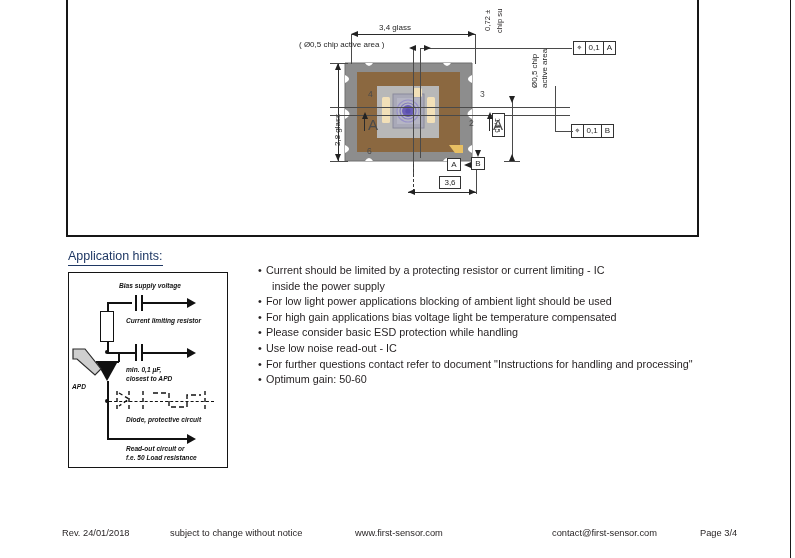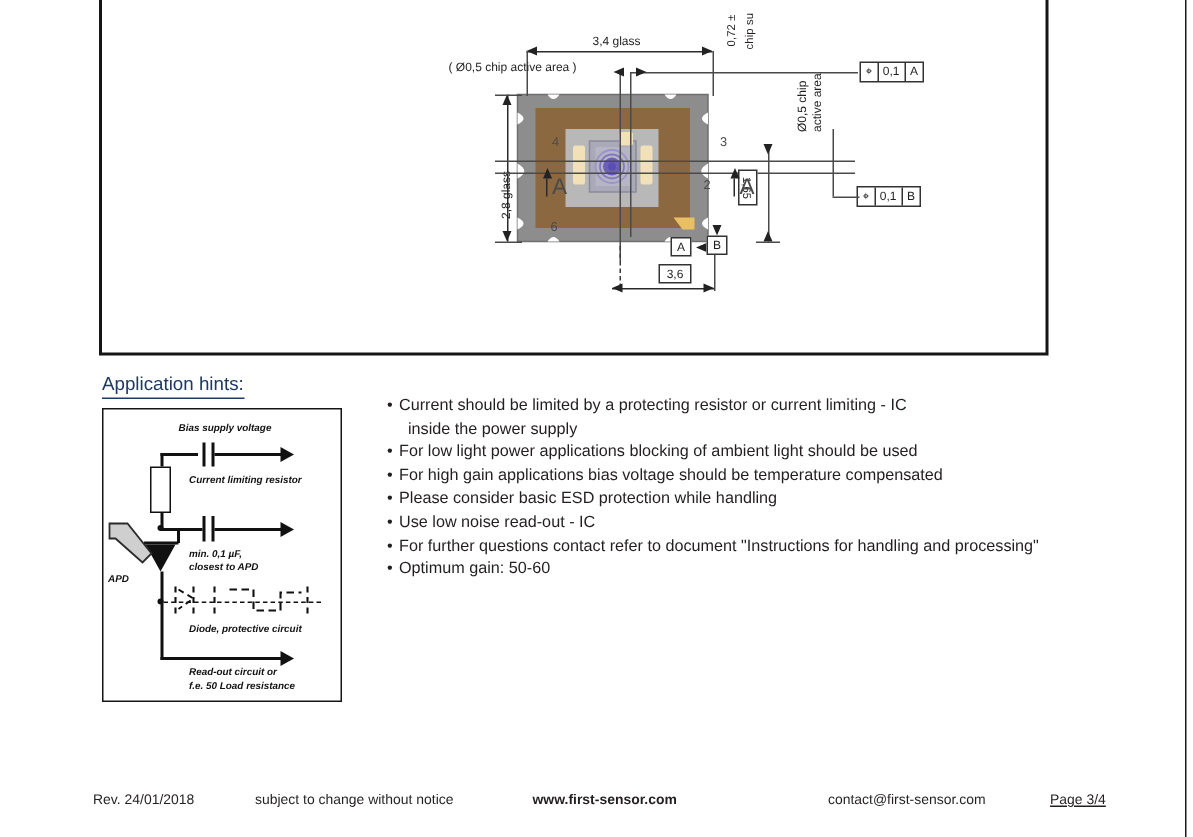--- a/index.html
+++ b/index.html
@@ -185,21 +185,21 @@
 
   
   #footer {
     position: absolute;
     left: 0; top: 528px;
     width: 795px;
     font-size: 9.3px;
     color: #231f20;
   }
   #footer .cell { position: absolute; white-space: nowrap; }
-  #footer .bold { font-weight: bold; }
+  #footer .bold { font-weight: normal; }
 </style>
 </head>
 <body>
 
 <div id="page-right-rule"></div>
 
 <div id="drawing-panel">
   <div class="inner">
 
     <div class="cut-note" style="left:415px; top:55px;">0,72 ±</div>
@@ -237,21 +237,21 @@
       <circle cx="67" cy="50" r="8" fill="none" stroke="#8179c0" stroke-width="1.2"></circle>
       <circle cx="67" cy="50" r="6" fill="#6b5fb8"></circle>
       <circle cx="67" cy="50" r="2.6" fill="#5a4fae"></circle>
 
       <path d="M108,84 h14 v8 h-8 Z" fill="#e8bf62"></path>
     </svg>
 
     <div class="ln h" style="left:283px; top:58px; width:124px;"></div>
     <div class="arrow-lt" style="left:283px; top:55px;"></div>
     <div class="arrow-rt" style="left:400px; top:55px;"></div>
-    <div class="dim-txt" style="left:327px; top:47px;">3,4 glass</div>
+    <div class="dim-txt" style="left:311px; top:47px;">3,4 glass</div>
     <div class="ln v thin" style="left:283px; top:58px; height:30px;"></div>
     <div class="ln v thin" style="left:407px; top:58px; height:30px;"></div>
 
     <div class="ln v" style="left:270px; top:87px; width:1px; height:98px;"></div>
     <div class="arrow-up" style="left:267px; top:87px;"></div>
     <div class="arrow-dn" style="left:267px; top:178px;"></div>
     <div class="dim-txt rot" style="left:265px; top:170px;">2,8 glass</div>
     <div class="ln h thin" style="left:262px; top:87px; width:18px;"></div>
     <div class="ln h thin" style="left:262px; top:185px; width:18px;"></div>
 
@@ -380,21 +380,21 @@
     <span class="dot">•</span>
     <span class="btxt">Current should be limited by a protecting resistor or current limiting - IC
   inside the power supply</span>
   </div>
   <div class="bullet-row">
     <span class="dot">•</span>
     <span class="btxt">For low light power applications blocking of ambient light should be used</span>
   </div>
   <div class="bullet-row">
     <span class="dot">•</span>
-    <span class="btxt">For high gain applications bias voltage should be temperature compensated</span>
+    <span class="btxt">For high gain applications bias voltage light be temperature compensated</span>
   </div>
   <div class="bullet-row">
     <span class="dot">•</span>
     <span class="btxt">Please consider basic ESD protection while handling</span>
   </div>
   <div class="bullet-row">
     <span class="dot">•</span>
     <span class="btxt">Use low noise read-out - IC</span>
   </div>
   <div class="bullet-row">
@@ -405,14 +405,14 @@
     <span class="dot">•</span>
     <span class="btxt">Optimum gain: 50-60</span>
   </div>
 </div>
 
 <div id="footer">
   <span class="cell" style="left:62px;">Rev. 24/01/2018</span>
   <span class="cell" style="left:170px;">subject to change without notice</span>
   <span class="cell bold" style="left:355px;">www.first-sensor.com</span>
   <span class="cell" style="left:552px;">contact@first-sensor.com</span>
-  <span class="cell" style="left:700px;text-decoration:underline;">Page 3/4</span>
+  <span class="cell" style="left:700px;">Page 3/4</span>
 </div>
 
 </body></html>

